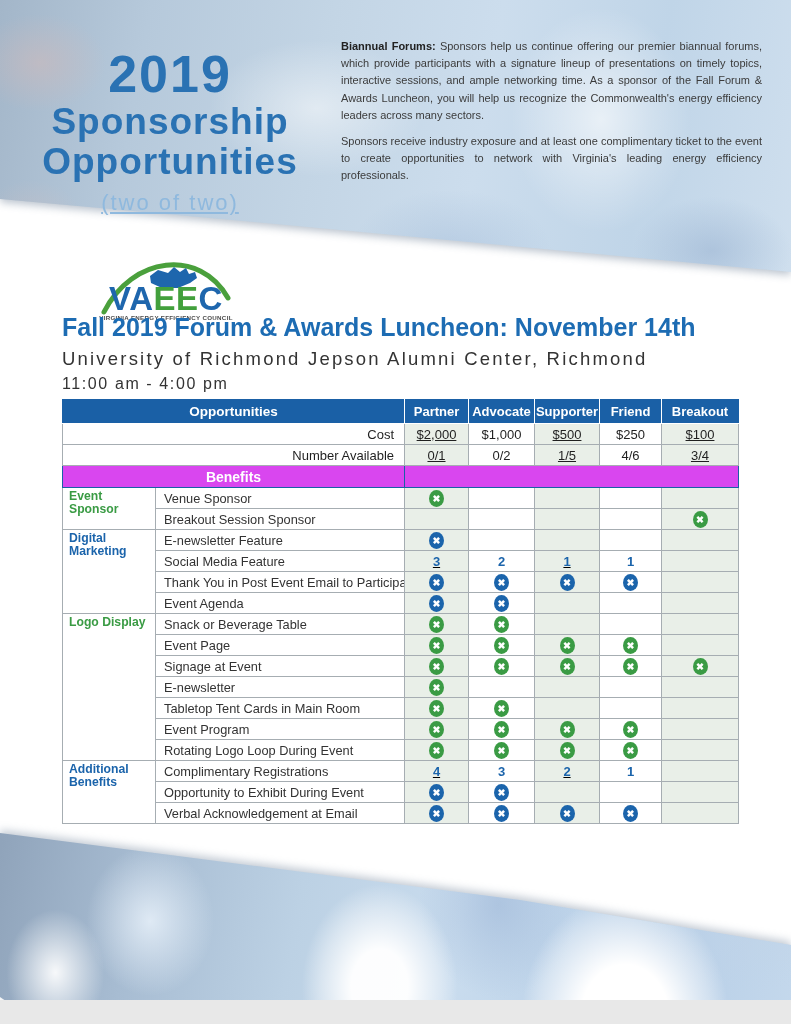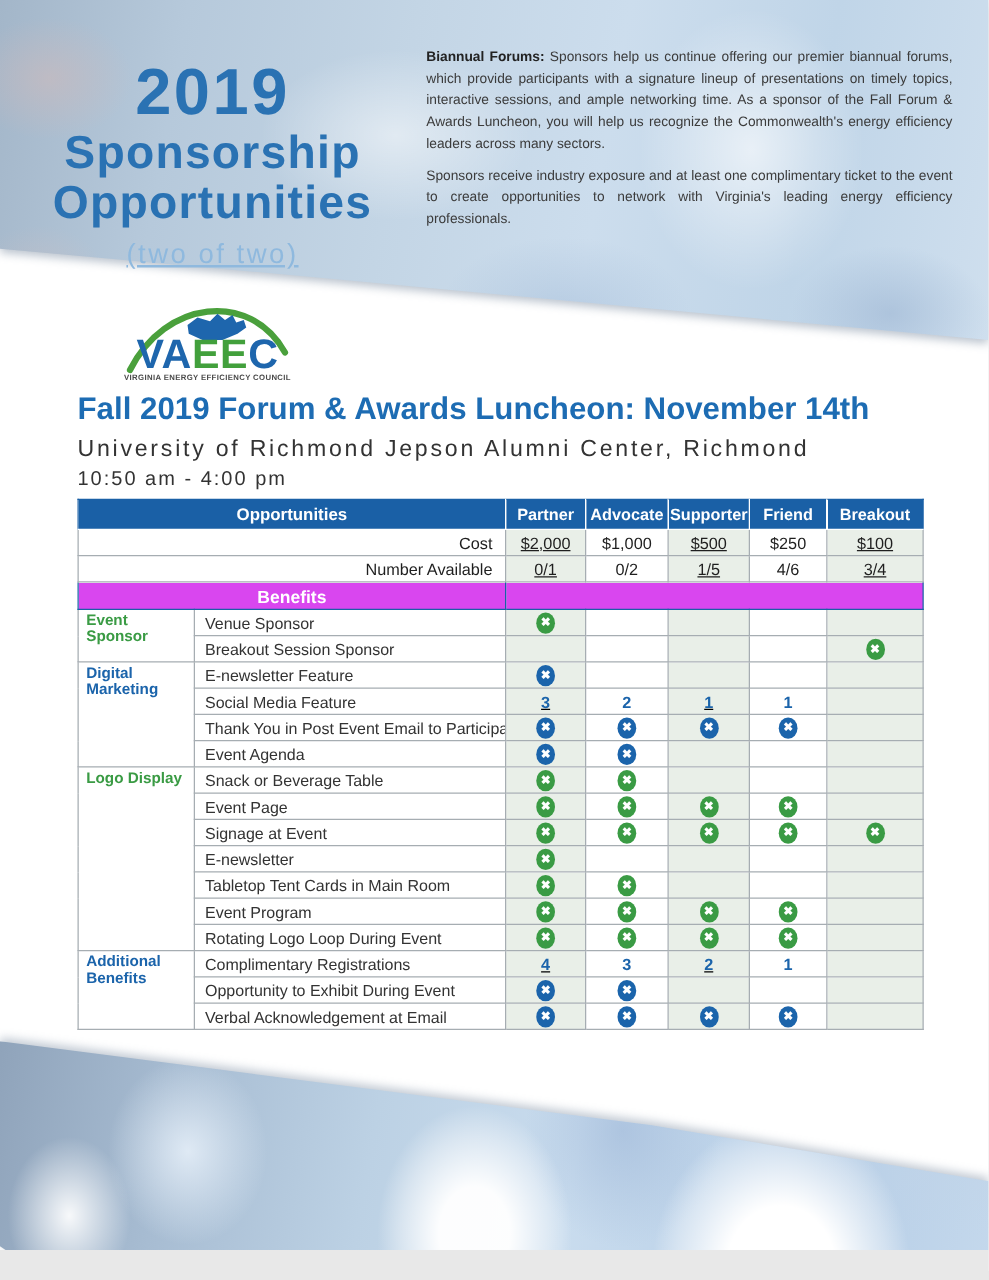--- a/index.html
+++ b/index.html
@@ -40,21 +40,21 @@
   .hero-title{position:absolute;left:15px;top:46px;width:310px;text-align:center;}
   .hero-year{font-size:52px;font-weight:bold;letter-spacing:2px;color:#2a72b3;line-height:56px;}
   .hero-line{font-size:37px;font-weight:bold;letter-spacing:1px;color:#2a72b3;line-height:40px;text-align:center;}
   .hero-sub{font-size:22px;letter-spacing:2px;color:#8fb9de;margin-top:8px;text-decoration:underline;}
   
   .intro{position:absolute;left:341px;top:38px;width:421px;color:#3b3b3b;
     font-size:11px;line-height:17.2px;text-align:justify;}
   .intro p{margin:0 0 9px 0;}
   .intro b{color:#222;}
   
-  .logo{position:absolute;left:98px;top:236px;width:136px;height:76px;}
+  .logo{position:absolute;left:98px;top:252px;width:136px;height:76px;}
   
   .event-head{position:absolute;left:62px;top:313px;width:700px;}
   .event-title{font-size:25px;font-weight:bold;color:#1d6cb3;line-height:28px;}
   .event-venue{font-size:18.5px;color:#333;letter-spacing:2.2px;margin-top:7px;}
   .event-time{font-size:16px;color:#333;letter-spacing:1.6px;margin-top:5px;}
   
   .sponsor-table{position:absolute;left:62px;top:399px;width:676px;
     border-collapse:collapse;table-layout:fixed;border:1px solid #98a0a5;}
   .sponsor-table td,.sponsor-table th{border:1px solid #a6adb2;padding:0;height:20px;
     font-size:12.8px;overflow:hidden;white-space:nowrap;}
@@ -101,21 +101,21 @@
       <path d="M6,60 C34,4 102,-4 130,46" fill="none" stroke="#4aa03c" stroke-width="5" stroke-linecap="round"></path>
       <path d="M52,24 L60,18 L70,21 L76,15 L82,20 L88,16 L91,22 L97,20 L99,26 L92,31 L80,36 L64,36 L53,31 Z" fill="#1e66ad"></path>
       <text x="68" y="58" text-anchor="middle" font-family="Liberation Sans, sans-serif" font-size="33" font-weight="bold" letter-spacing="0.5"><tspan fill="#1e66ad">VA</tspan><tspan fill="#42a03c">EE</tspan><tspan fill="#1e66ad">C</tspan></text>
       <text x="68" y="68" text-anchor="middle" font-family="Liberation Sans, sans-serif" font-size="6.2" font-weight="bold" letter-spacing="0.3" fill="#4a4a4a">VIRGINIA ENERGY EFFICIENCY COUNCIL</text>
     </svg>
   </div>
 
   <div class="event-head">
     <div class="event-title">Fall 2019 Forum &amp; Awards Luncheon: November 14th</div>
     <div class="event-venue">University of Richmond Jepson Alumni Center, Richmond</div>
-    <div class="event-time">10:50 am - 4:00 pm</div>
+    <div class="event-time">11:00 am - 4:00 pm</div>
   </div>
 
   <table class="sponsor-table">
     <colgroup>
       <col style="width:93px">
         <col style="width:249px">
         <col style="width:64px">
       <col style="width:66px">
         <col style="width:65px">
         <col style="width:62px">

